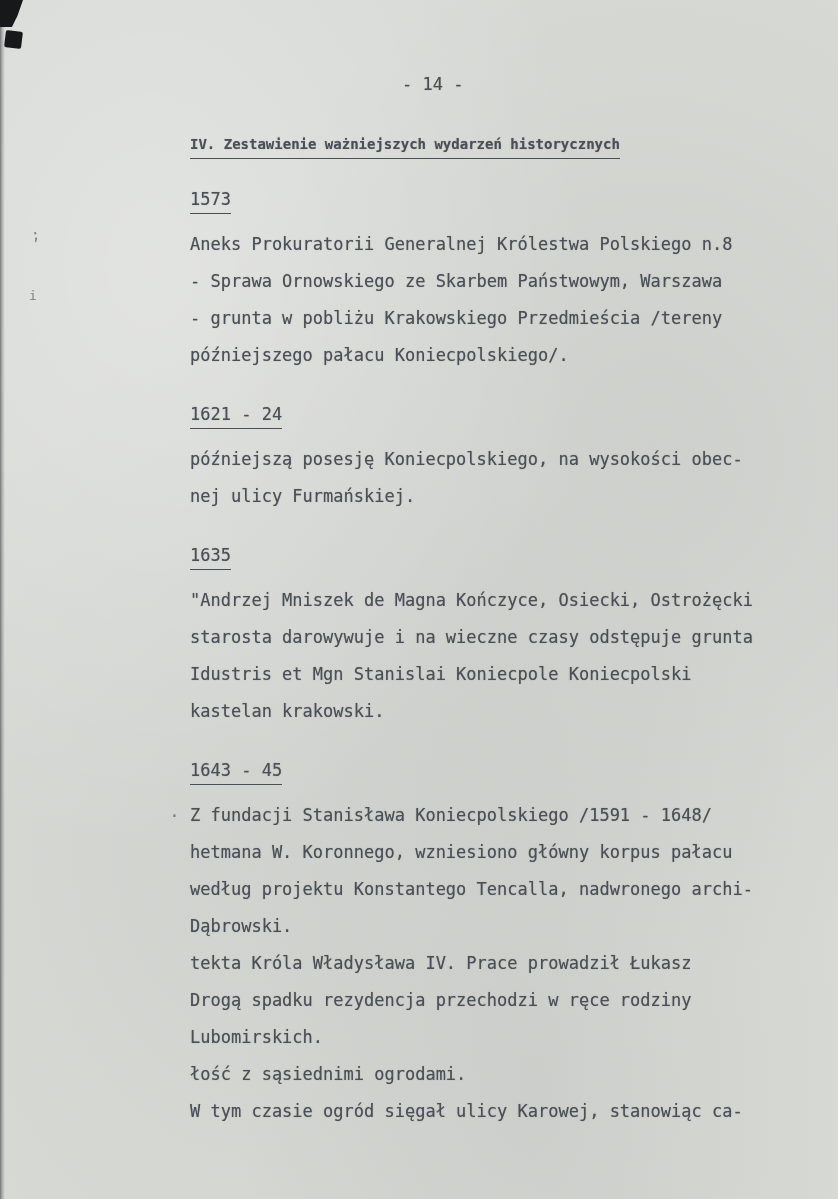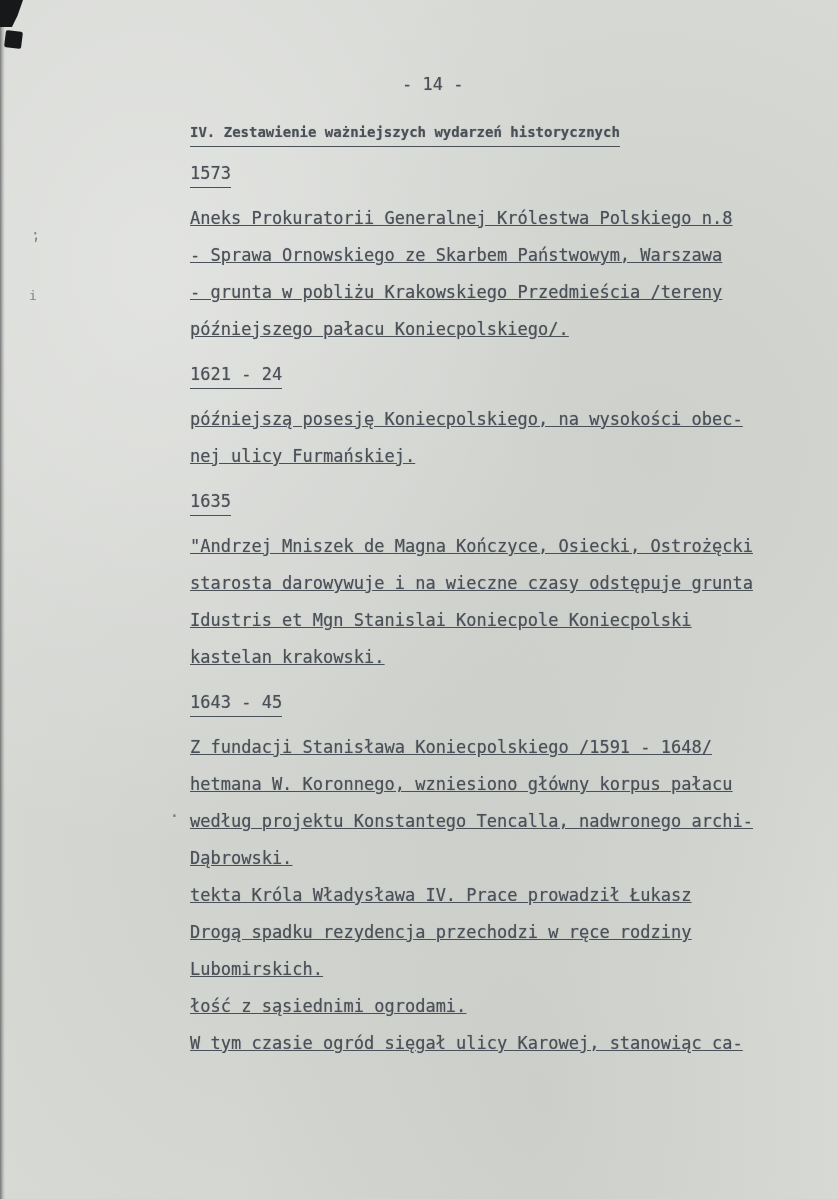--- a/index.html
+++ b/index.html
@@ -59,34 +59,34 @@
     position: absolute;
     left: 190px;
     top: 72px;
     width: 566px;
     font-size: 17px;
     text-shadow: 0 0 1px rgba(74,80,87,0.55);
   }
   .page-number {
     margin-left: 212px;
     line-height: 24px;
-    margin-bottom: 24px;
+    margin-bottom: 36px;
     white-space: nowrap;
   }
   .heading {
     display: inline-block;
     font-size: 14px;
     font-weight: bold;
     margin: 0;
     line-height: 24px;
     border-bottom: 1.6px solid #4a5057;
     padding-bottom: 2px;
     white-space: nowrap;
   }
-  .section { margin-top: 14px; text-decoration: underline; }
+  .section { margin-top: 28px; }
   .year {
     display: inline-block;
     line-height: 24px;
     border-bottom: 1.6px solid #4a5057;
     padding-bottom: 2px;
     margin-bottom: 12px;
     white-space: nowrap;
   }
   .lines { }
   .line {

